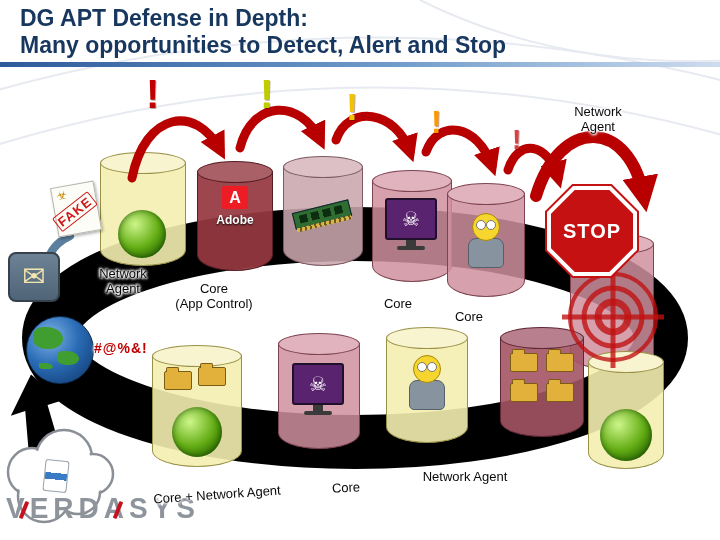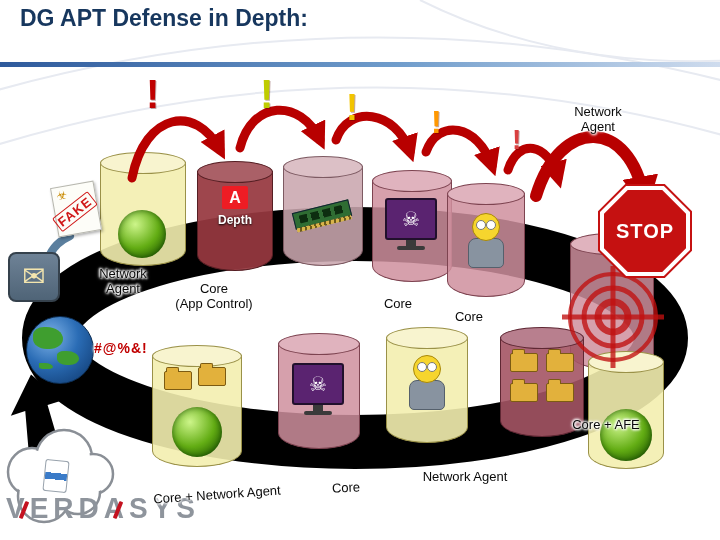--- a/index.html
+++ b/index.html
@@ -54,21 +54,21 @@
   .ram::before{content:"";position:absolute;top:3px;left:5px;right:5px;height:8px;
        background:repeating-linear-gradient(90deg,#0d2d10 0 8px,#2f6d33 8px 12px)}
   .ram::after{content:"";position:absolute;left:0;right:0;bottom:-4px;height:4px;
        background:repeating-linear-gradient(90deg,#d8b44a 0 3px,#6b5a1a 3px 5px)}
   .adobe-mark{position:absolute;left:50%;top:25px;transform:translateX(-50%);width:26px;height:23px;
        background:#ee1c24;border-radius:2px;color:#fff;font-weight:700;font-size:16px;line-height:23px;text-align:center}
   .adobe-label{position:absolute;left:0;right:0;top:52px;text-align:center;color:#fff;font-weight:700;
        font-size:12px;text-shadow:0 1px 2px #000}
 
   
-  .stop{position:absolute;left:598px;top:184px;width:94px;height:94px;z-index:14;
+  .stop{position:absolute;left:545px;top:184px;width:94px;height:94px;z-index:14;
         background:#c51111;clip-path:polygon(29% 0,71% 0,100% 29%,100% 71%,71% 100%,29% 100%,0 71%,0 29%)}
   .stop-w{position:absolute;inset:2px;background:#fff;
         clip-path:polygon(29% 0,71% 0,100% 29%,100% 71%,71% 100%,29% 100%,0 71%,0 29%)}
   .stop-i{position:absolute;inset:4px;background:#c51111;display:flex;align-items:center;justify-content:center;
         clip-path:polygon(29% 0,71% 0,100% 29%,100% 71%,71% 100%,29% 100%,0 71%,0 29%)}
   .stop-i span{color:#fff;font-weight:700;font-size:20px;letter-spacing:1px}
 
   
   .bang{position:absolute;font-weight:700;z-index:15;line-height:1;text-shadow:1px 1px 0 rgba(80,0,0,.35)}
   .b1{color:#C00000;font-size:40px}
@@ -116,20 +116,21 @@
 
 <div id="slide">
 
   <svg class="layer z0" width="720" height="220" viewBox="0 0 720 220">
     <path d="M -20 150 Q 360 30 740 140" stroke="#e7eaf1" stroke-width="2" fill="none"></path>
     <path d="M -20 95 Q 360 -15 740 85" stroke="#e7eaf1" stroke-width="2" fill="none"></path>
     <path d="M 420 0 Q 560 70 740 60" stroke="#e7eaf1" stroke-width="2" fill="none"></path>
   </svg>
 
   <div class="title t1">DG APT Defense in Depth:</div>
+  <div class="title t2">Many opportunities to Detect, Alert and Stop</div>
   <div class="title-rule"></div>
 
   <svg class="layer z1" width="720" height="540" viewBox="0 0 720 540">
     <defs>
       <marker id="mblue" viewBox="0 0 10 10" refX="6" refY="5" markerWidth="3" markerHeight="3" orient="auto">
         <path d="M0 0 L10 5 L0 10 Z" fill="#5b7f9e"></path>
       </marker>
     </defs>
     <ellipse cx="355" cy="338" rx="306" ry="104" fill="none" stroke="#000" stroke-width="54"></ellipse>
     <path d="M 39 374 L 12 411 L 27 409 L 22 464 L 56 461 L 50 407 L 65 405 Z" fill="#000" transform="rotate(-10 38 420)"></path>
@@ -139,21 +140,21 @@
   <div class="cyl v-yellow" style="left:100px;top:152px;width:86px;height:114px">
     <div class="body"></div>
     <div class="cap"></div>
     <div class="sphere" style="left:18px;top:58px;width:48px;height:48px"></div>
   </div>
 
   <div class="cyl v-darkred" style="left:197px;top:161px;width:76px;height:110px">
     <div class="body"></div>
     <div class="cap"></div>
     <div class="adobe-mark">A</div>
-    <div class="adobe-label">Depth</div>
+    <div class="adobe-label">Adobe</div>
   </div>
 
   <div class="cyl v-graypink" style="left:283px;top:156px;width:80px;height:110px">
     <div class="body"></div>
     <div class="cap"></div>
     <div class="ram" style="left:10px;top:50px"></div>
   </div>
 
   <div class="cyl v-pink" style="left:372px;top:170px;width:80px;height:112px">
     <div class="body"></div>
@@ -266,21 +267,20 @@
   <span class="bang b5" style="left:512px;top:126px">!</span>
 
   <div class="lbl" style="left:84px;top:266px;width:78px">Network
 Agent</div>
   <div class="lbl" style="left:158px;top:281px;width:112px">Core
 (App Control)</div>
   <div class="lbl" style="left:370px;top:296px;width:56px">Core</div>
   <div class="lbl" style="left:441px;top:309px;width:56px">Core</div>
   <div class="lbl" style="left:556px;top:104px;width:84px">Network
 Agent</div>
-  <div class="lbl" style="left:550px;top:417px;width:112px">Core + AFE</div>
   <div class="lbl" style="left:116px;top:487px;width:202px;transform:rotate(-4deg)">Core + Network Agent</div>
   <div class="lbl" style="left:320px;top:480px;width:52px;transform:rotate(-3deg)">Core</div>
   <div class="lbl" style="left:404px;top:469px;width:122px">Network Agent</div>
   <div class="lbl" style="left:94px;top:340px;width:80px;text-align:left;font-weight:700;font-size:14px;color:#c00000;letter-spacing:1px">#@%&amp;!</div>
 
   <div class="mail">
     <span>✉</span>
   </div>
   <div class="globe"></div>
   <div class="fake-card">

